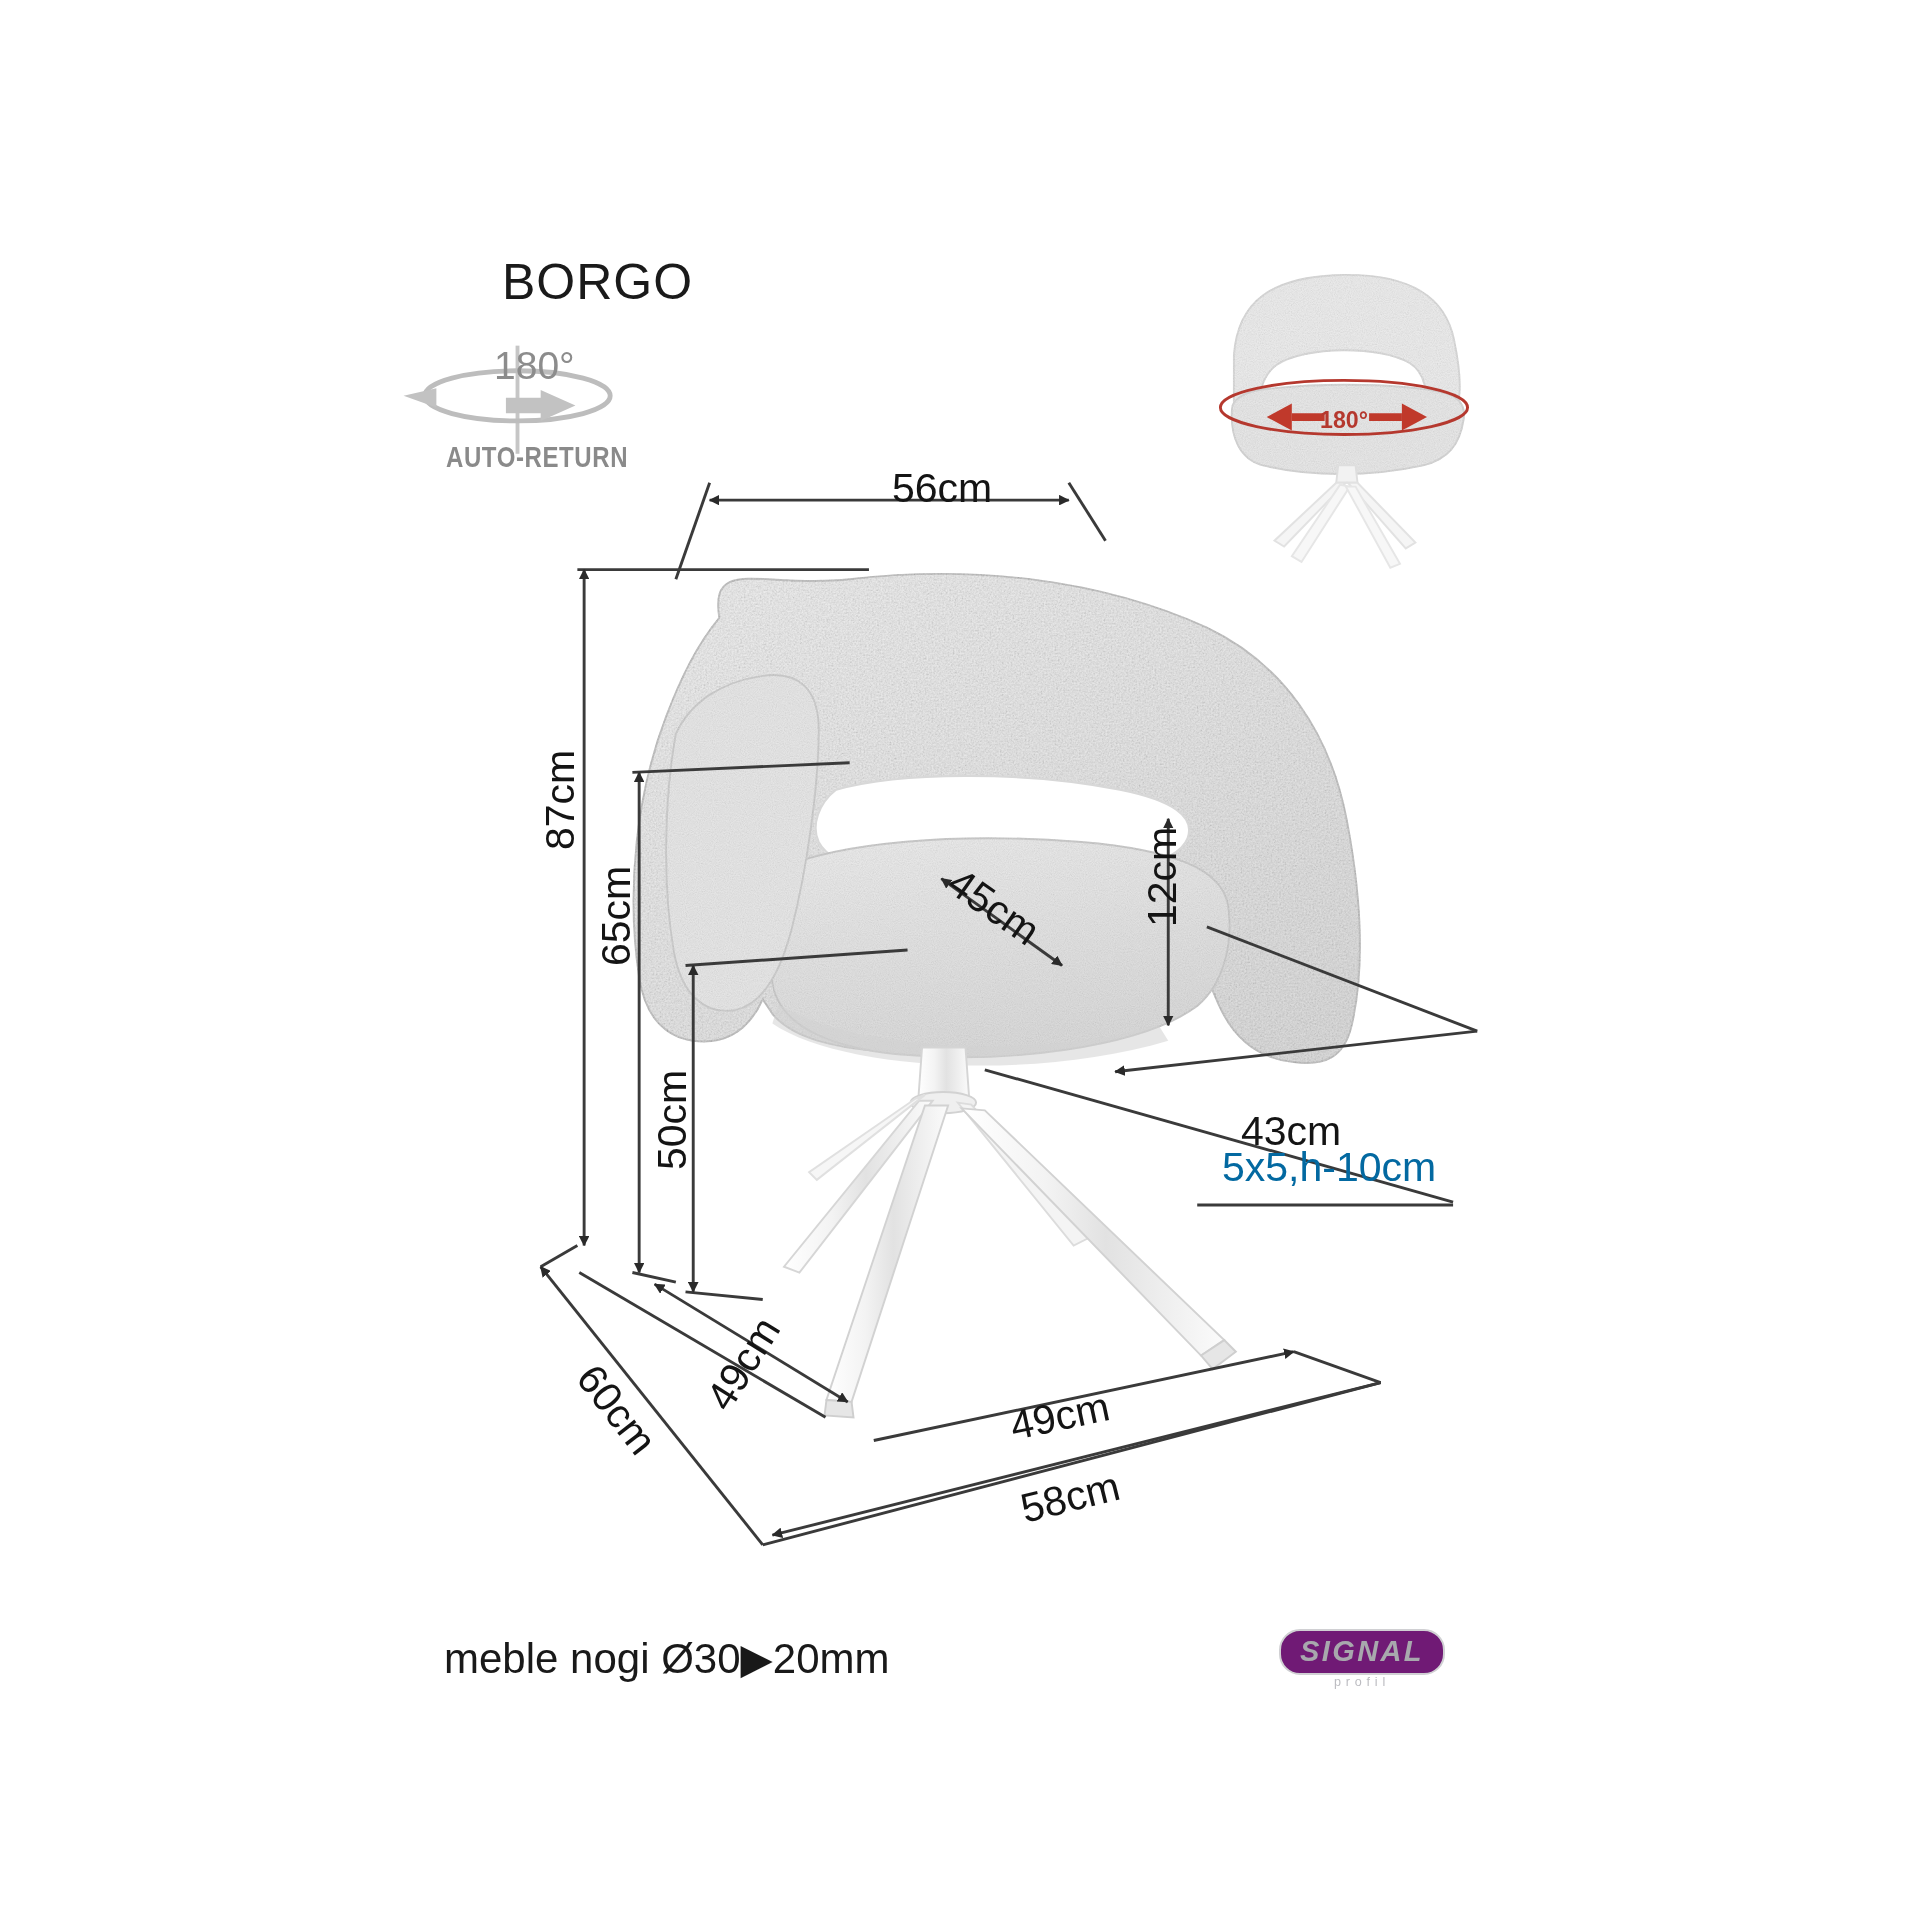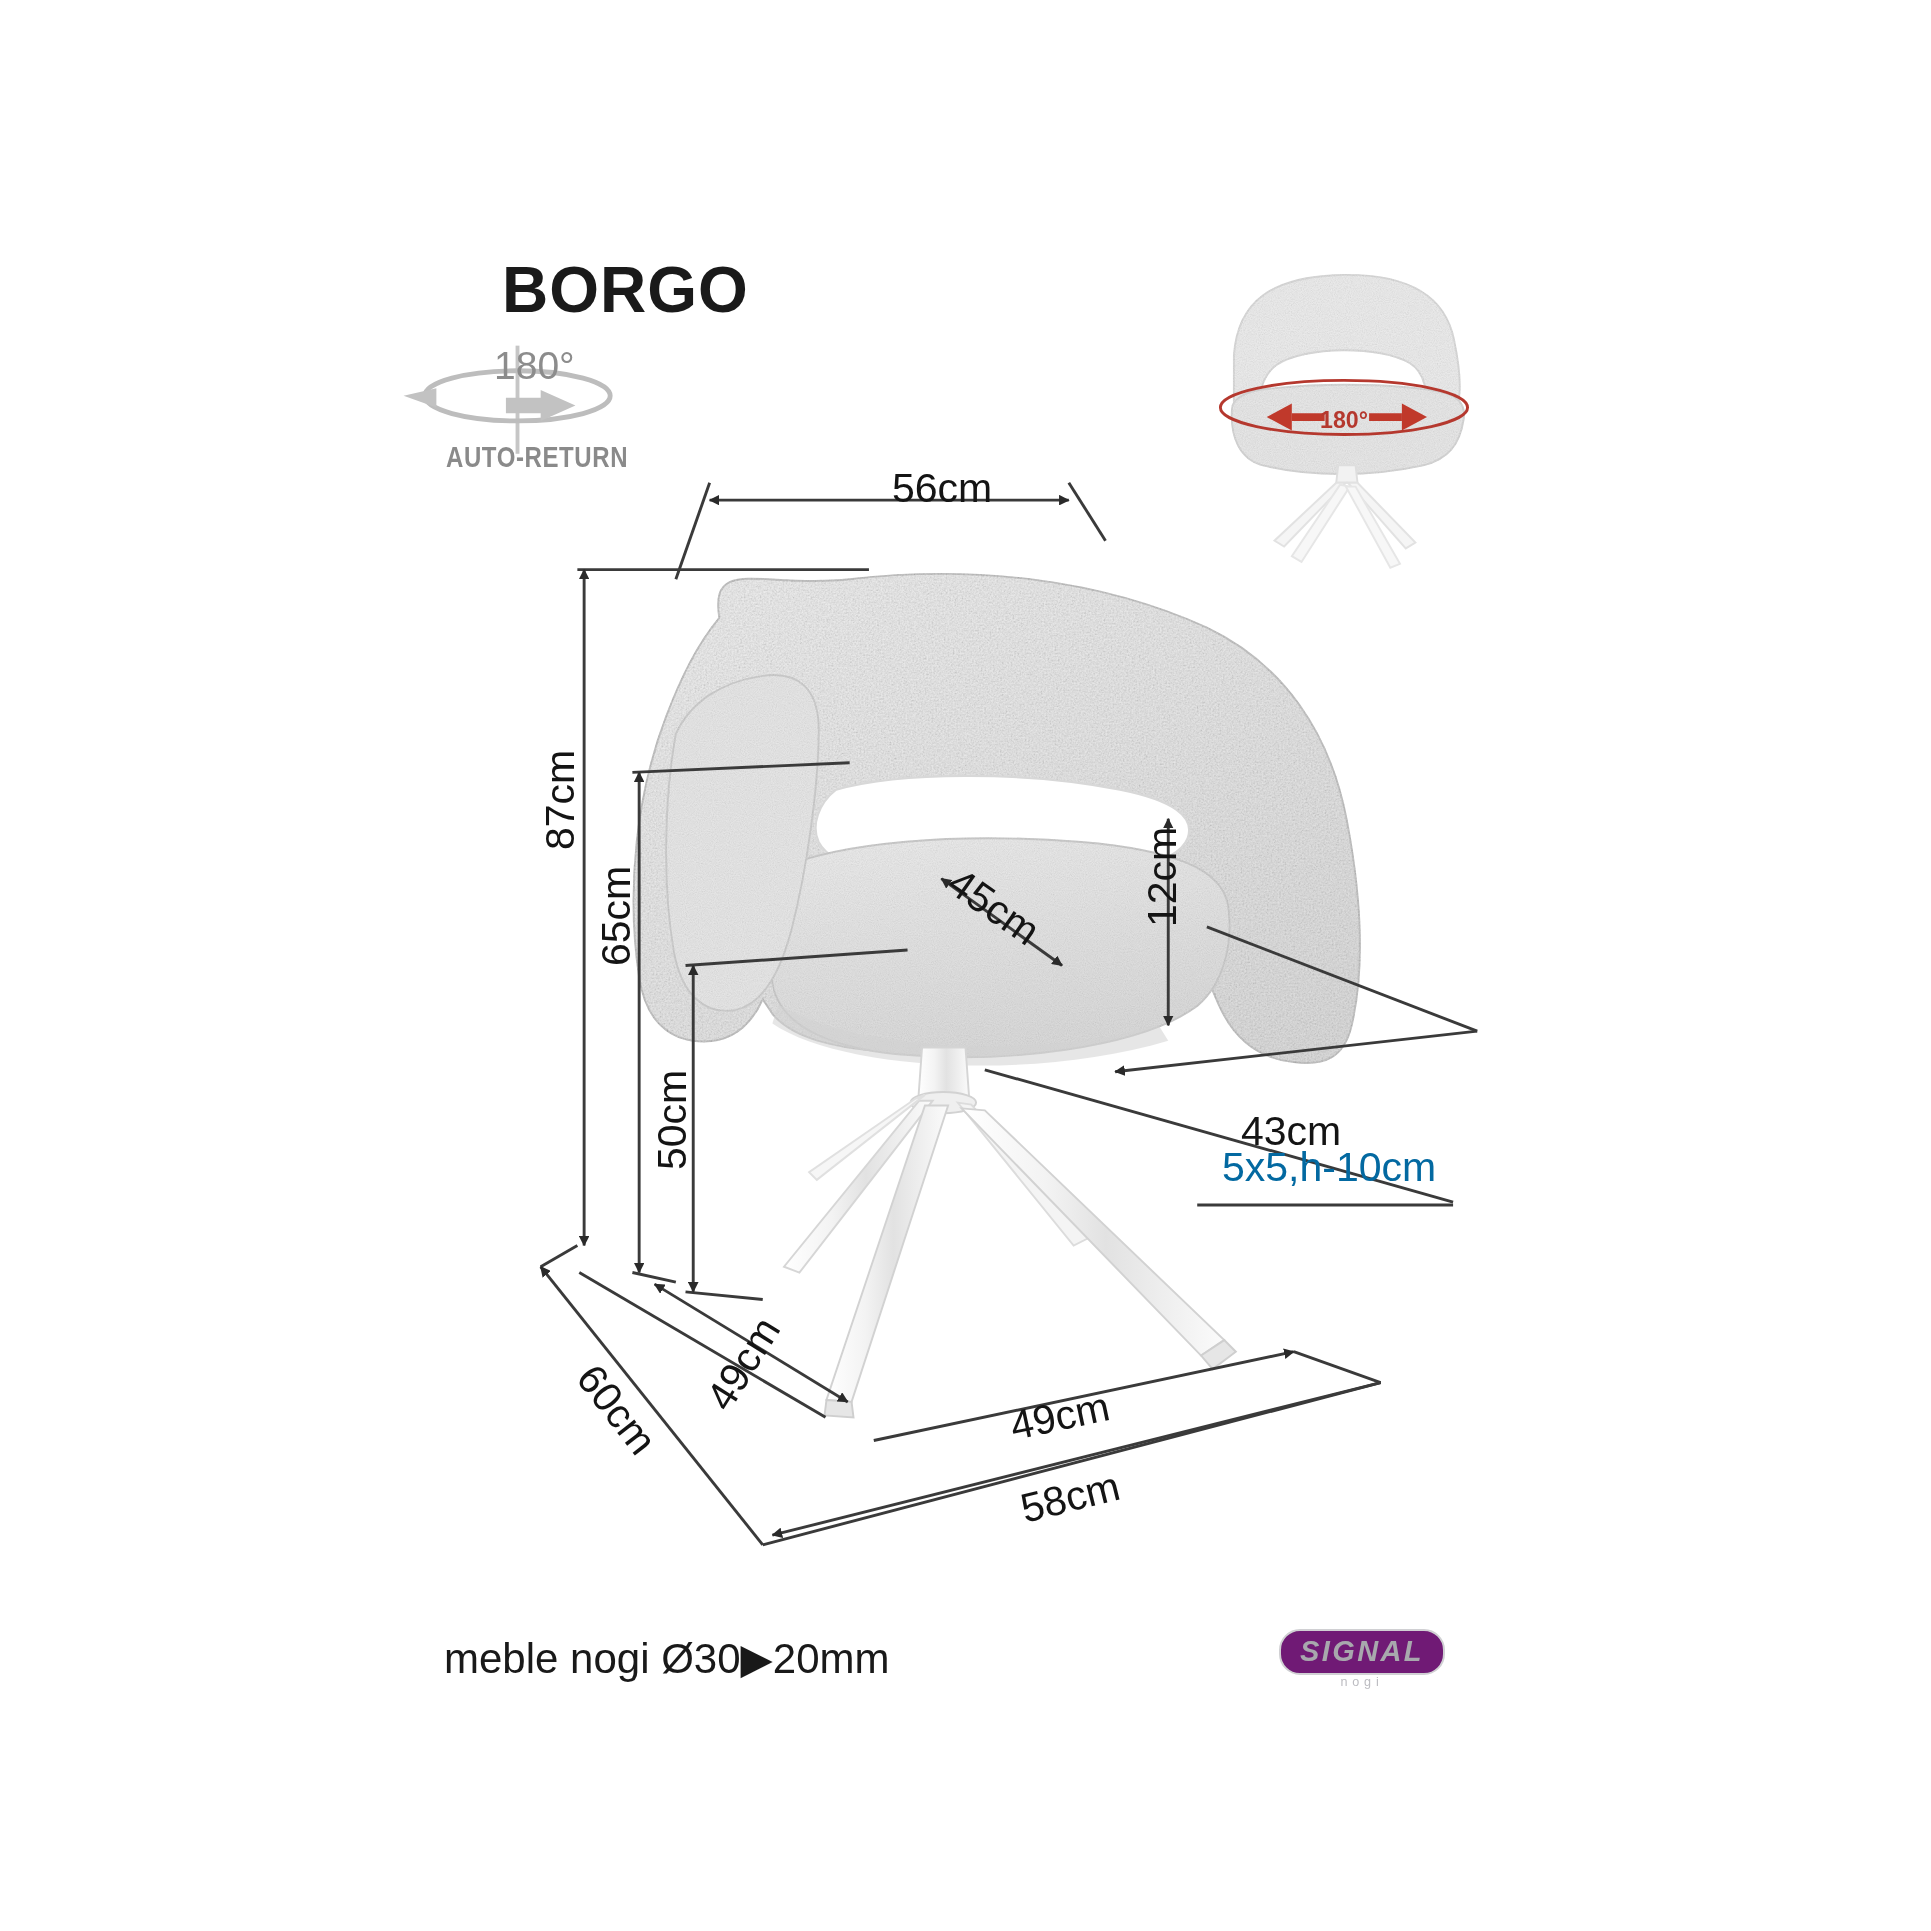--- a/index.html
+++ b/index.html
@@ -24,22 +24,22 @@
   }
   svg.layer {
     position: absolute;
     left: 0; top: 0;
     width: 1931px;
     height: 1931px;
     overflow: visible;
   }
   .txt-title {
     position: absolute;
-    font-size: 64px;
-    font-weight: 700;
+    font-size: 50px;
+    font-weight: 400;
     letter-spacing: 1px;
     color: #1a1a1a;
     white-space: nowrap;
   }
   .txt-dim {
     position: absolute;
     font-size: 41px;
     font-weight: 400;
     color: #141414;
     white-space: nowrap;
@@ -324,17 +324,17 @@
   <div class="txt-dim rot" style="left:604px; top:1356px; transform:rotate(52deg);">60cm</div>
 
   <div class="txt-dim rot" style="left:1006px; top:1404px; transform:rotate(-12deg);">49cm</div>
 
   <div class="txt-dim rot" style="left:1016px; top:1487px; transform:rotate(-14deg);">58cm</div>
 
   <div class="txt-profile" style="left:444px; top:1634px;">meble nogi Ø30▶20mm</div>
 
   <div class="logo-wrap">
     <div class="logo-signal">SIGNAL</div>
-    <div class="logo-meble">nogi</div>
+    <div class="logo-meble">profil</div>
   </div>
 
 </div>
 
 
 </body></html>

